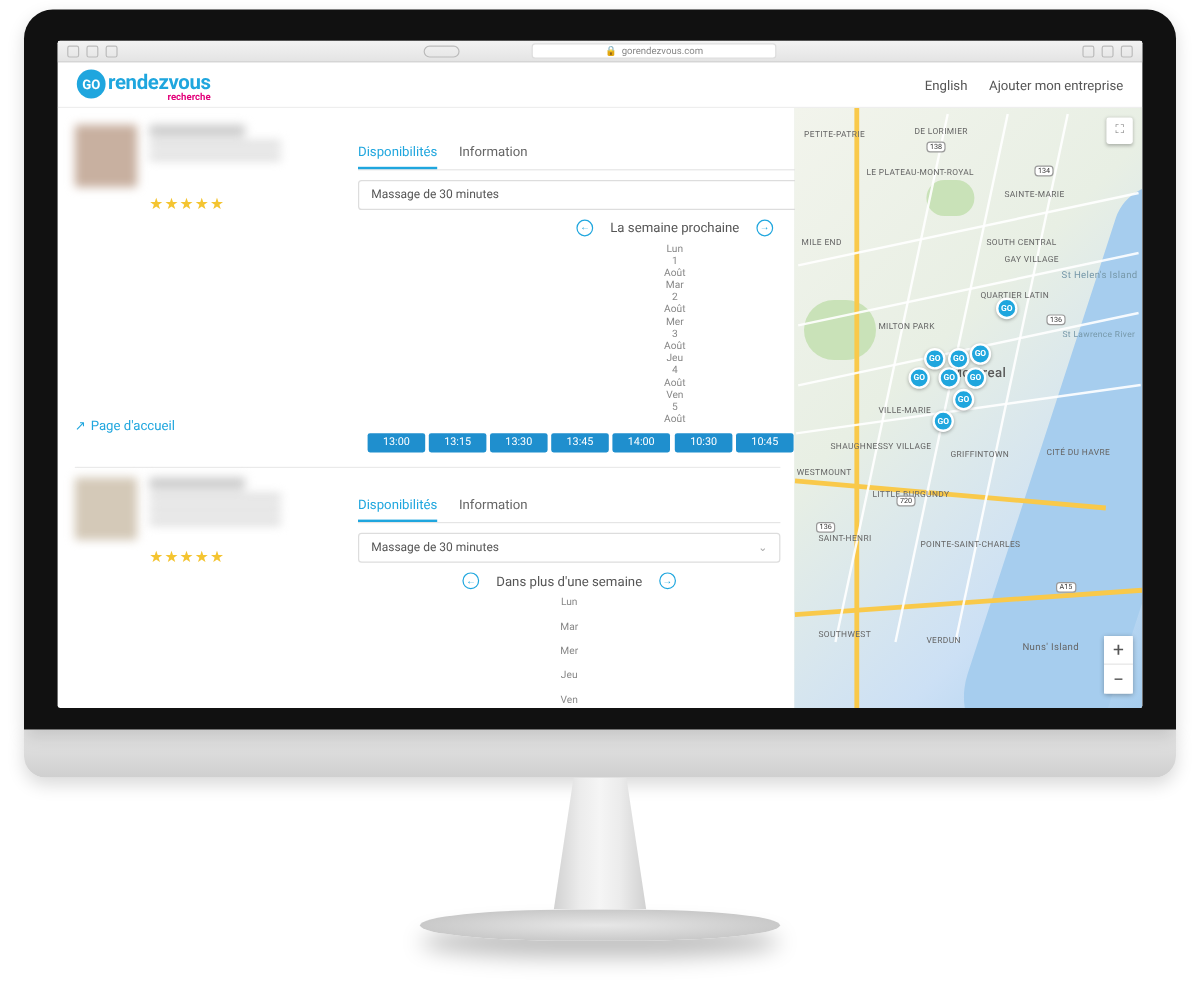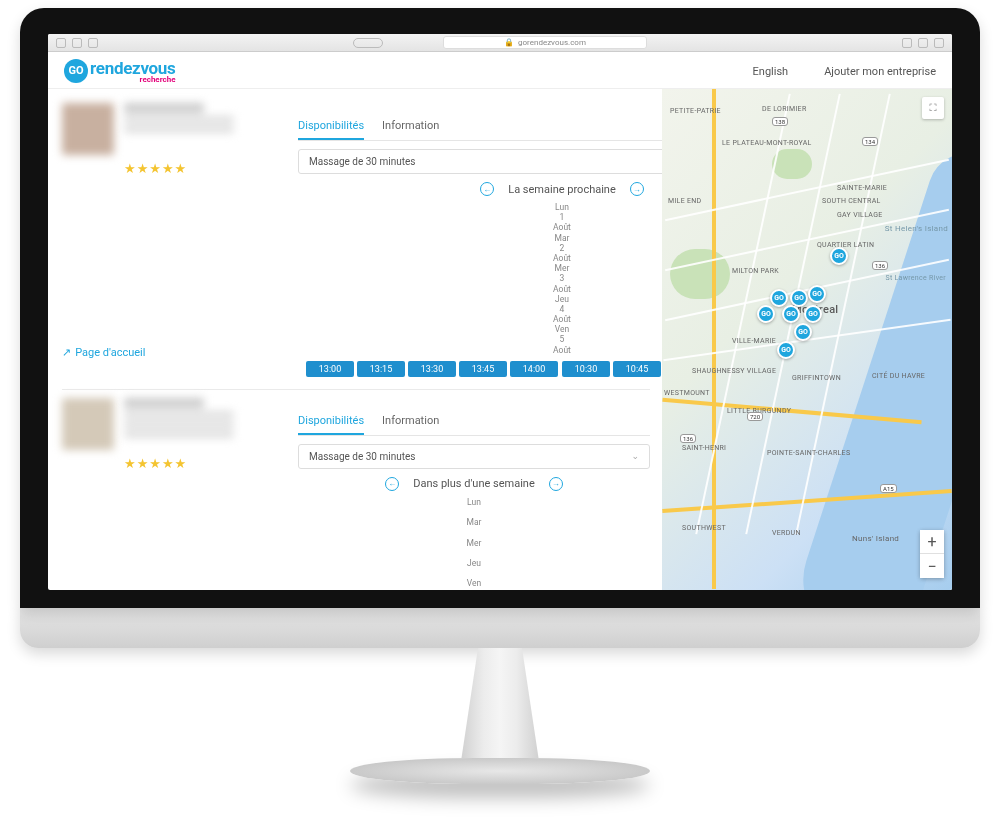--- a/index.html
+++ b/index.html
@@ -21,21 +21,21 @@
 .chrome .sq { width: 10px; height: 10px; border: 1px solid #bbb; border-radius: 2px; }
 .chrome .pill { width: 30px; height: 10px; border: 1px solid #bbb; border-radius: 5px; }
 
 
 .app { flex: 1; display: flex; flex-direction: column; overflow: hidden; }
 .app-header { display: flex; justify-content: space-between; align-items: center; padding: 6px 16px 4px; border-bottom: 1px solid #eee; }
 .logo { display: flex; align-items: baseline; gap: 2px; font-weight: 700; }
 .logo .go { background: #1fa6de; color: #fff; border-radius: 50%; width: 24px; height: 24px; display: inline-flex; align-items: center; justify-content: center; font-size: 11px; }
 .logo .rv { color: #1fa6de; font-size: 17px; letter-spacing: -0.3px; }
 .logo-sub { color: #e3007a; font-size: 8px; margin-left: 2px; }
-.header-links { display: flex; gap: 36px; font-size: 11px; color: #555; padding-left: 28px; }
+.header-links { display: flex; gap: 18px; font-size: 11px; color: #555; padding-left: 28px; }
 .header-links span { cursor: pointer; }
 
 
 .main { flex: 1; display: flex; overflow: hidden; }
 .results { flex: 1; overflow-y: auto; padding: 6px 12px 0 14px; }
 .mapwrap { width: 290px; position: relative; background: #e8eee8; }
 
 
 .card { display: flex; gap: 16px; border-bottom: 1px solid #eaeaea; padding: 8px 0 12px; }
 .prof { width: 220px; flex-shrink: 0; }
@@ -240,21 +240,21 @@
             <div class="road" style="left:0;top:150px;width:290px;height:2px;transform:rotate(-12deg);"></div>
             <div class="road" style="left:0;top:200px;width:290px;height:2px;transform:rotate(-12deg);"></div>
             <div class="road" style="left:0;top:250px;width:290px;height:2px;transform:rotate(-8deg);"></div>
             <div class="road" style="left:80px;top:0;width:2px;height:450px;transform:rotate(12deg);"></div>
             <div class="road" style="left:130px;top:0;width:2px;height:450px;transform:rotate(12deg);"></div>
             <div class="road" style="left:180px;top:0;width:2px;height:450px;transform:rotate(12deg);"></div>
 
             <span class="label" style="left:8px;top:18px;">PETITE-PATRIE</span>
             <span class="label" style="left:100px;top:16px;">DE LORIMIER</span>
             <span class="label" style="left:60px;top:50px;">LE PLATEAU-MONT-ROYAL</span>
-            <span class="label" style="left:175px;top:95px;text-align:right;">SAINTE-MARIE</span>
+            <span class="label" style="left:175px;top:68px;text-align:right;">SAINTE-MARIE</span>
             <span class="label" style="left:6px;top:108px;">MILE END</span>
             <span class="label" style="left:160px;top:108px;">SOUTH CENTRAL</span>
             <span class="label" style="left:175px;top:122px;">GAY VILLAGE</span>
             <span class="label" style="left:155px;top:152px;">QUARTIER LATIN</span>
             <span class="label" style="left:70px;top:178px;">MILTON PARK</span>
             <span class="label" style="left:70px;top:248px;">VILLE-MARIE</span>
             <span class="label" style="left:30px;top:278px;">SHAUGHNESSY VILLAGE</span>
             <span class="label" style="left:130px;top:285px;">GRIFFINTOWN</span>
             <span class="label" style="left:210px;top:283px;">CITÉ DU HAVRE</span>
             <span class="label" style="left:2px;top:300px;">WESTMOUNT</span>

